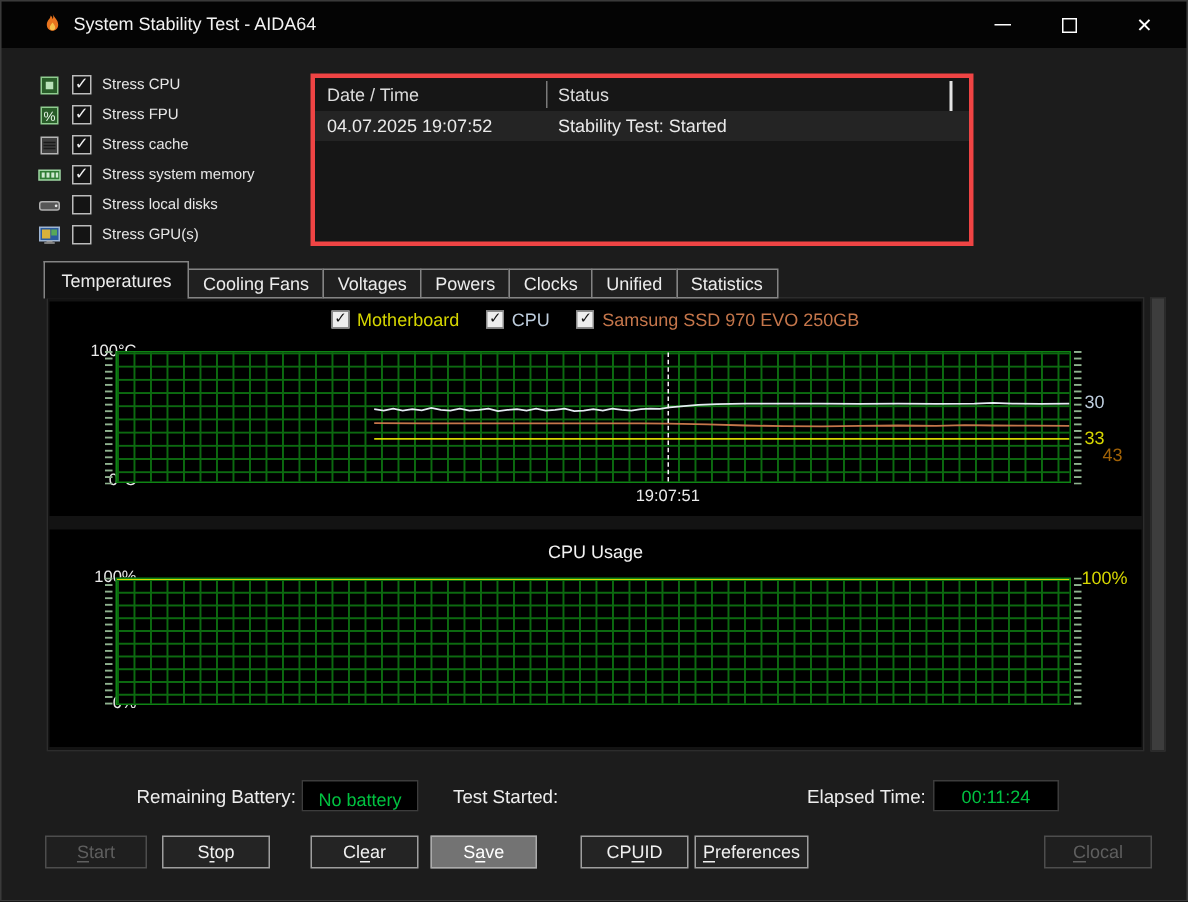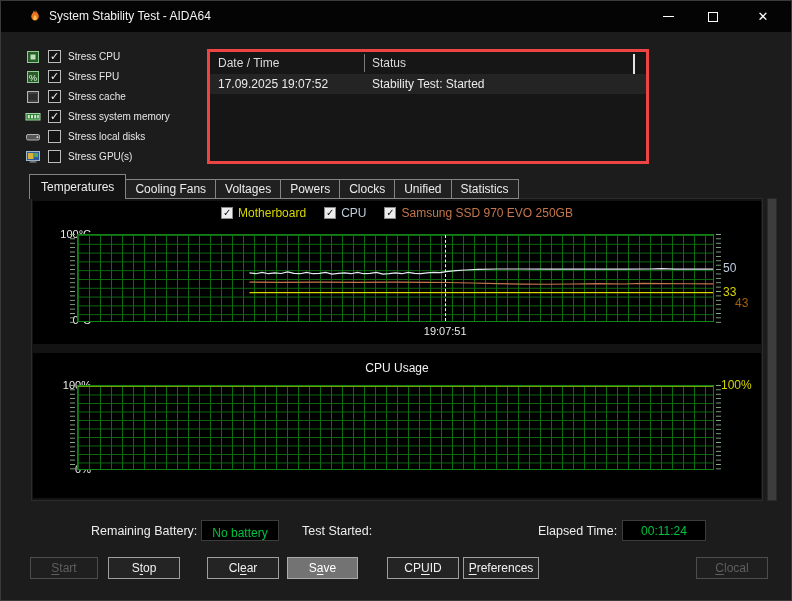--- a/index.html
+++ b/index.html
@@ -201,21 +201,21 @@
   </div>
 
   <div class="log">
     <div class="log-header">
       <span class="log-col1">Date / Time</span>
       <span class="log-sep"></span>
       <span class="log-col2">Status</span>
       <span class="log-thumb"></span>
     </div>
     <div class="log-row">
-      <span class="log-cell1">17.09.2025 19:07:52</span>
+      <span class="log-cell1">04.07.2025 19:07:52</span>
       <span class="log-cell2">Stability Test: Started</span>
     </div>
   </div>
 
   <div class="tabs">
     <div class="tab active">Temperatures</div>
     <div class="tab">Cooling Fans</div>
     <div class="tab">Voltages</div>
     <div class="tab">Powers</div>
     <div class="tab">Clocks</div>
@@ -254,21 +254,21 @@
 
       <div class="grid grid-temp">
         <svg id="temp-svg" viewBox="0 0 637 88" preserveAspectRatio="none">
             <polyline points="172.0,59.0 637.0,59.0" fill="none" stroke="#d6d600" stroke-width="1.2"></polyline>
             <polyline points="172.0,48.2 203.8,48.4 242.1,48.3 280.3,48.4 318.5,48.3 350.4,48.4 369.5,48.6 394.9,49.1 420.4,49.8 445.9,50.2 471.4,50.4 496.9,50.1 522.3,49.8 547.8,50.1 566.9,49.5 586.0,49.8 611.5,49.9 637.0,50.0" fill="none" stroke="#c5764b" stroke-width="1.2"></polyline>
             <polyline points="172.0,38.7 178.4,39.6 184.7,38.3 191.1,39.6 197.5,38.7 203.8,39.4 210.2,37.8 216.6,39.2 222.9,39.6 229.3,38.3 235.7,39.6 242.1,39.2 248.4,38.3 254.8,40.0 261.2,39.2 267.5,38.7 273.9,39.6 280.3,38.3 286.7,39.6 293.0,39.2 299.4,38.3 305.8,40.0 312.1,39.6 318.5,38.7 324.9,39.6 331.2,38.3 337.6,39.2 344.0,39.6 350.4,38.7 356.7,38.3 363.1,38.5 369.5,37.4 379.0,36.5 388.6,35.8 401.3,35.2 420.4,34.8 445.9,34.8 471.4,34.9 496.9,35.0 522.3,34.9 547.8,35.0 573.3,34.8 586.0,34.4 598.8,34.9 617.9,35.0 637.0,34.9" fill="none" stroke="#e4ebf2" stroke-width="1.2"></polyline>
           </svg>
         <div class="marker" id="temp-marker" style="left: 57.8%;"></div>
       </div>
 
-      <span class="cur cur-cpu" style="color: rgb(190, 205, 221);">50</span>
+      <span class="cur cur-cpu" style="color: rgb(190, 205, 221);">30</span>
       <span class="cur cur-ssd" style="color: #a16207; margin-top: 20px;">43</span>
       <span class="cur cur-mb" style="color: rgb(214, 214, 0);">33</span>
 
       <div class="marker-row">
         <span class="marker-time" id="temp-marker-label" style="left: 57.8%;">19:07:51</span>
       </div>
     </div>
 
     <div class="section sec-usage">
       <div class="usage-title">CPU Usage</div>

